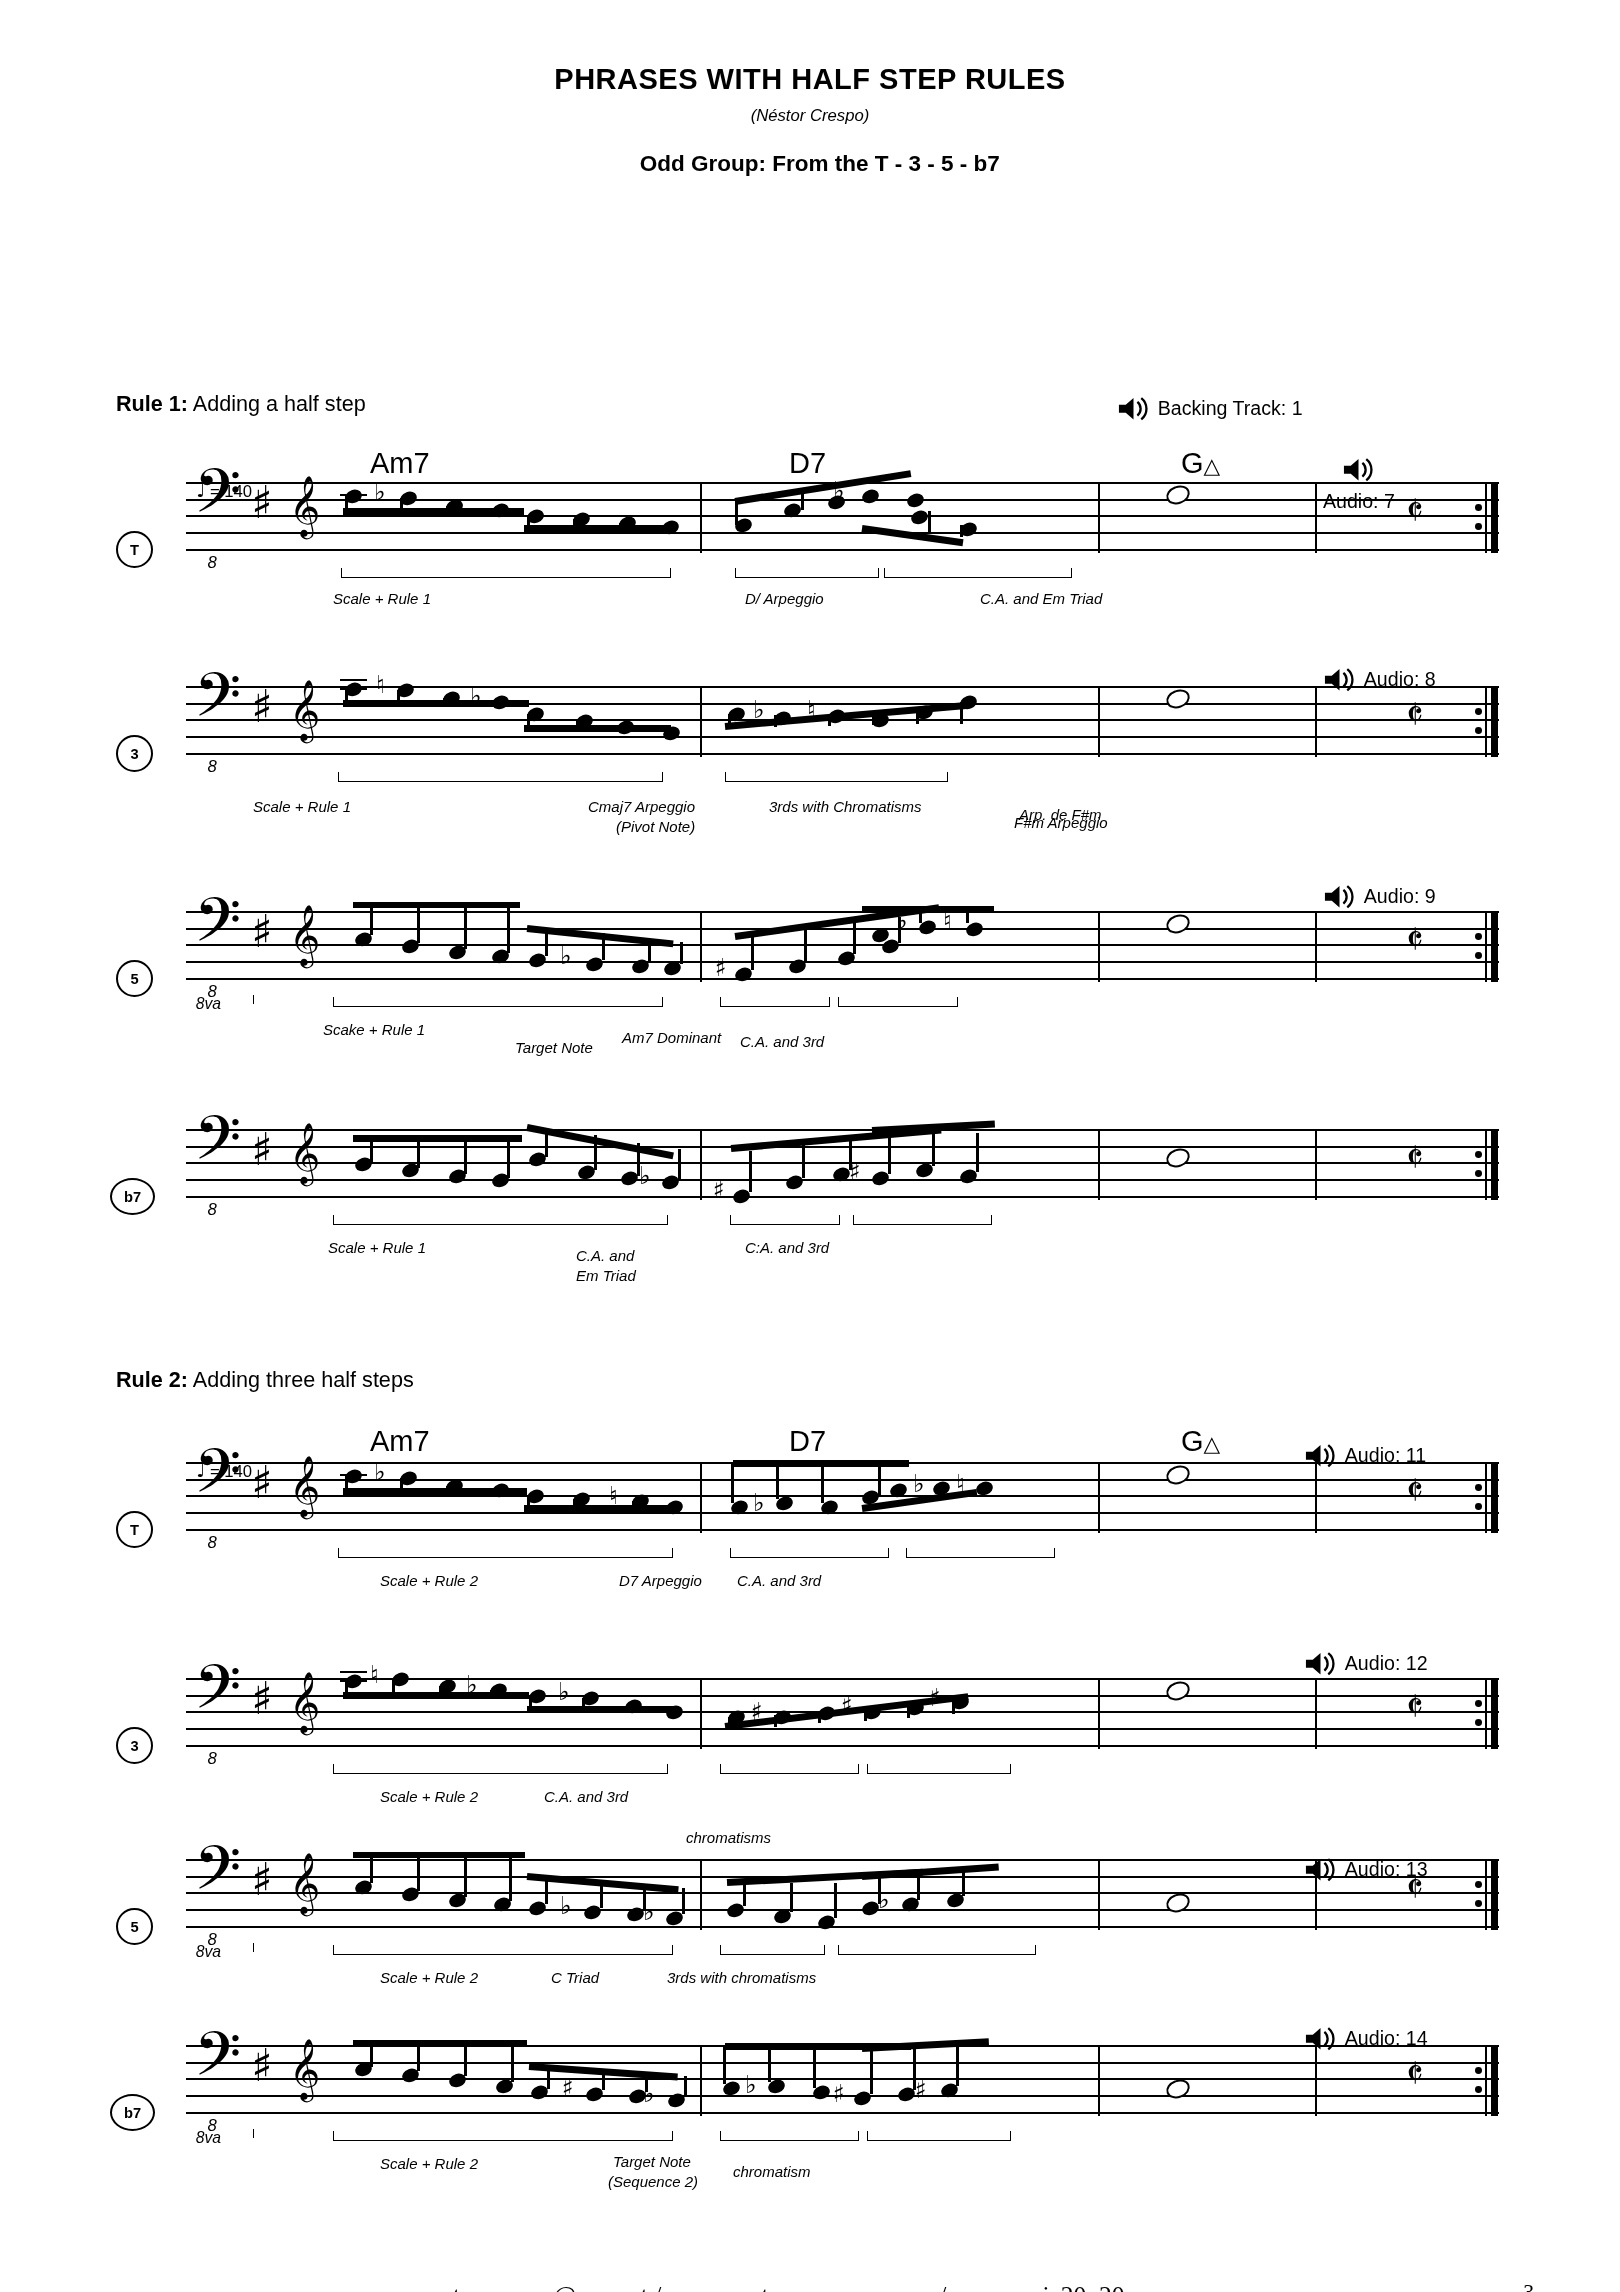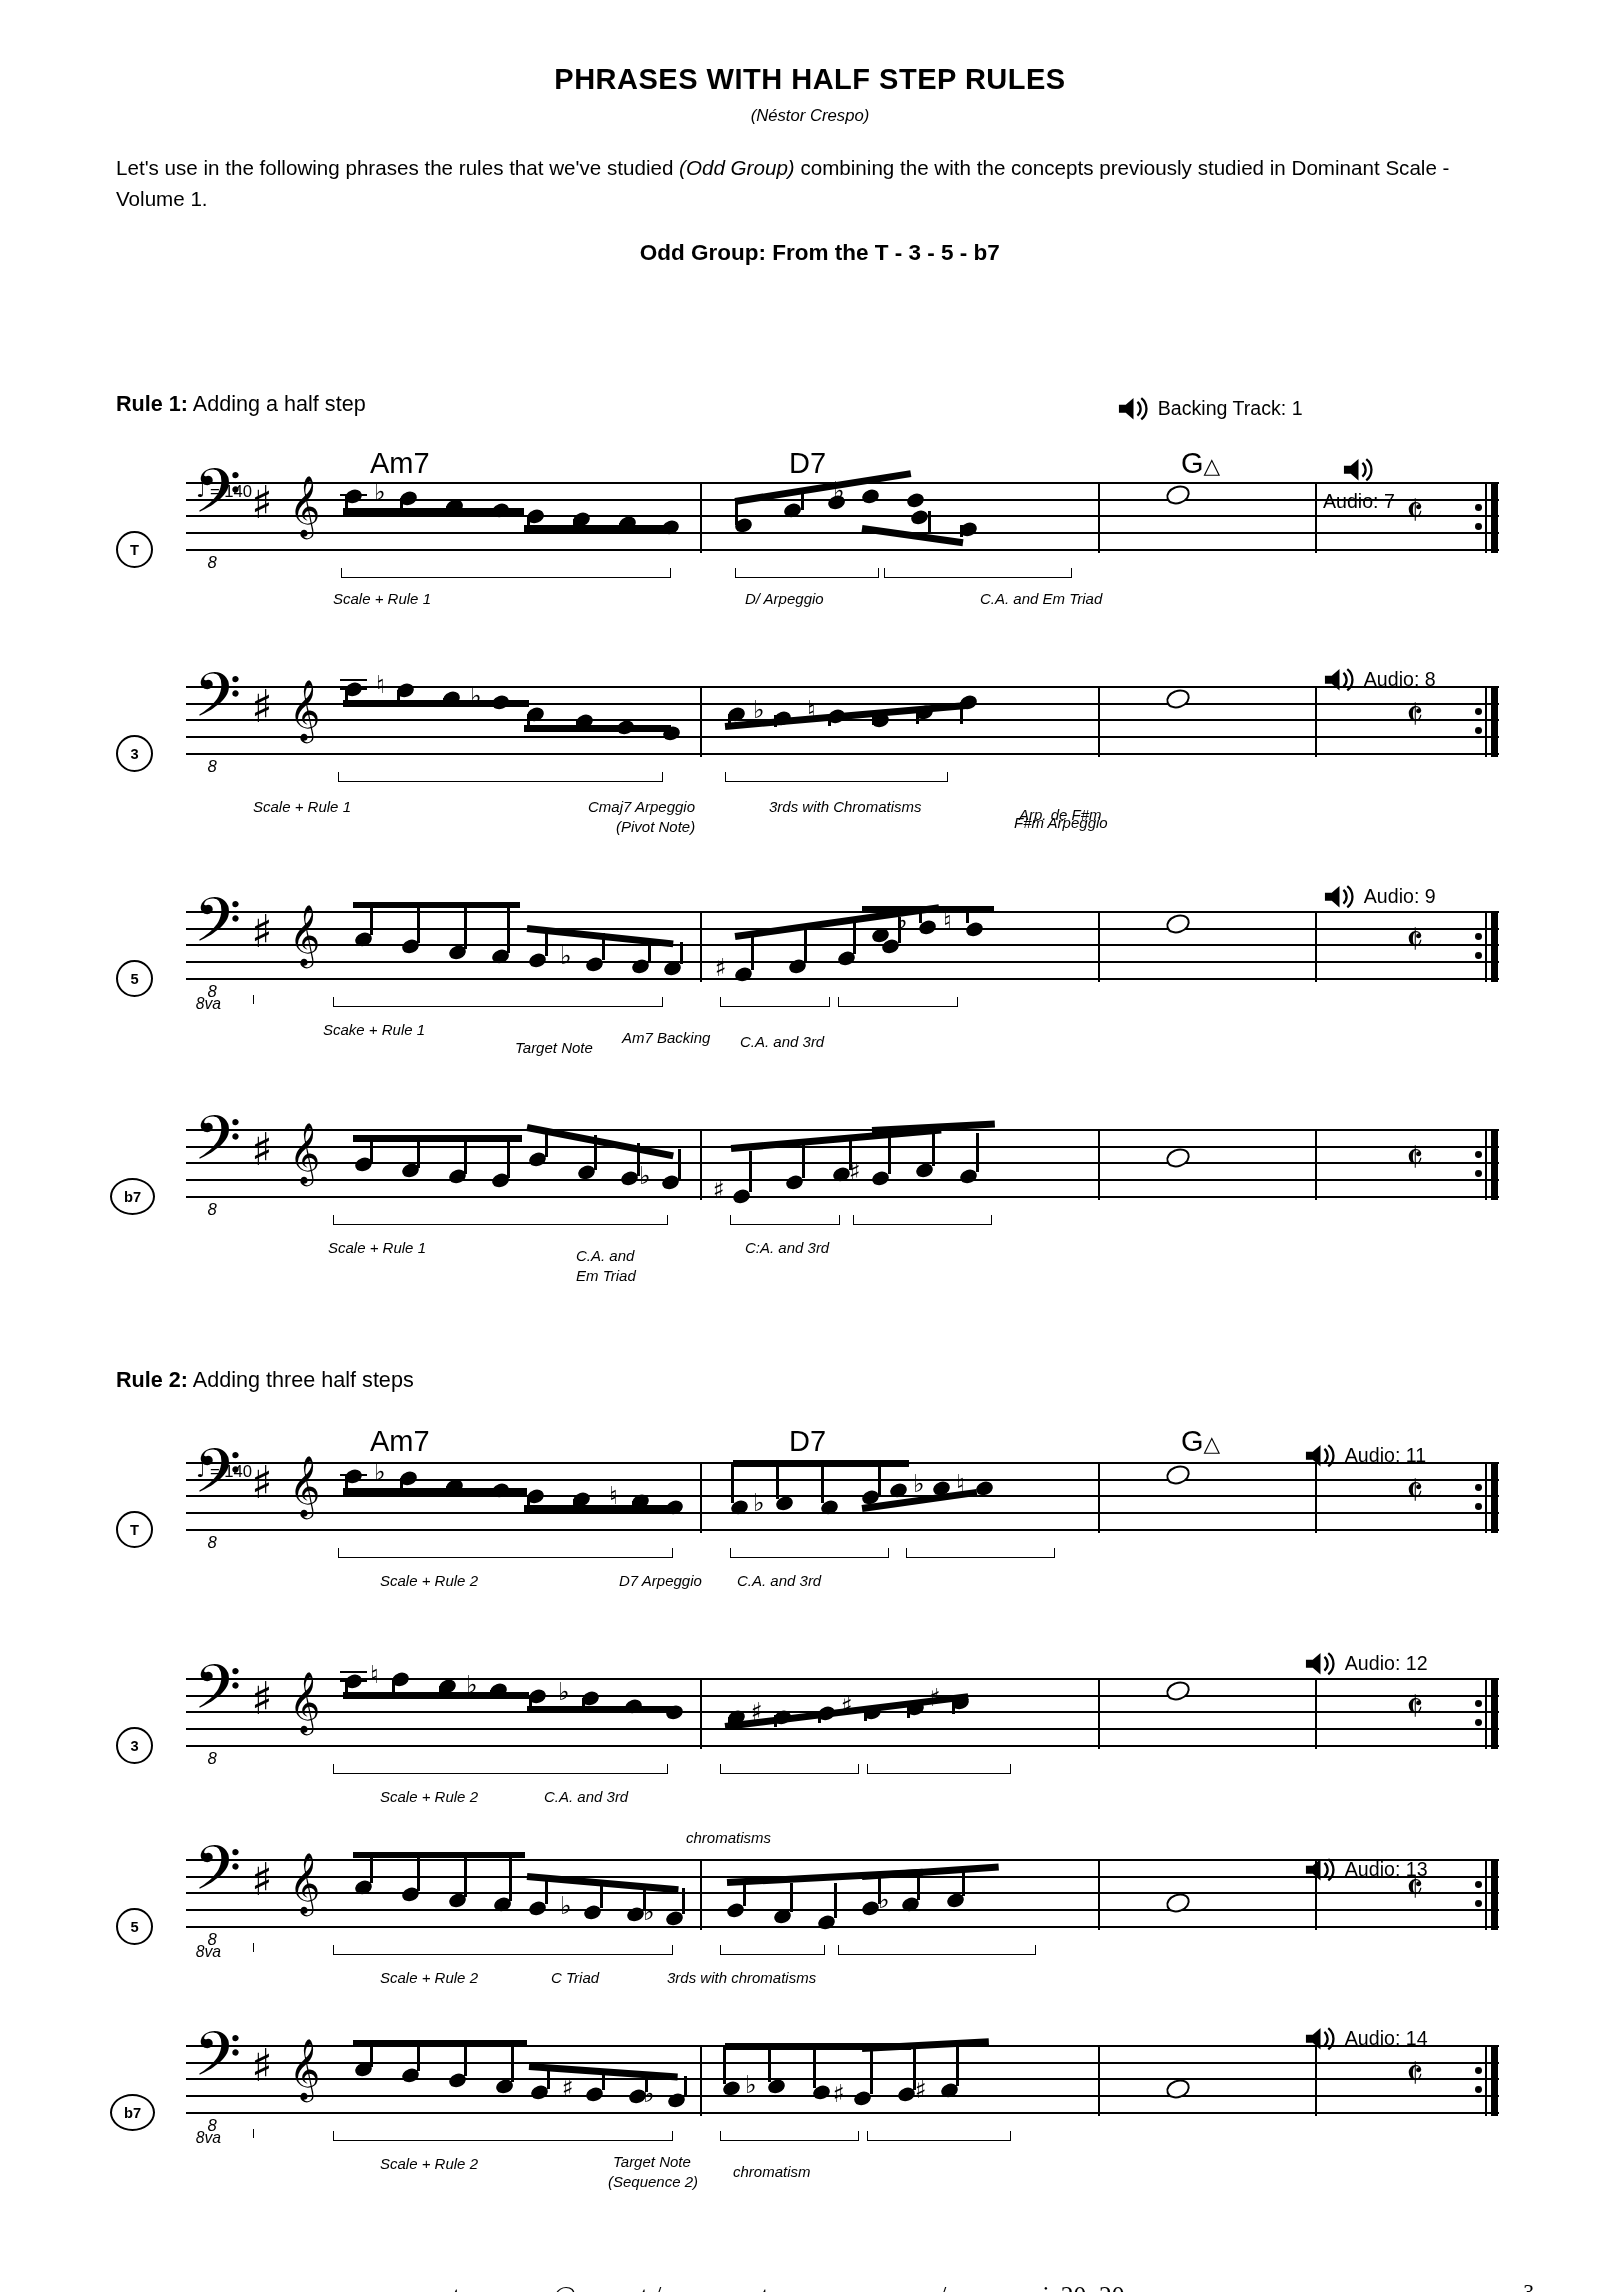--- a/index.html
+++ b/index.html
@@ -112,21 +112,20 @@
   }
 </style>
 </head>
 <body>
 
 <div class="page">
 
   <div class="doc-title">PHRASES WITH HALF STEP RULES</div>
   <div class="doc-author">(Néstor Crespo)</div>
 
-  <p class="intro"><span>Let's use in the following phrases the rules that we've studied </span><i>(Odd Group)</i><span> combining the with the concepts previously studied in Dominant Scale - Volume 1.</span></p>
 
   <div class="group-title">Odd Group: From the T - 3 - 5 - b7</div>
 
   <div class="rule-head" style="left:116px;top:328px;">
     <b>Rule 1:</b><span> Adding a half step</span>
   </div>
 
   <div class="audio" style="left:1117px;top:333px;">
     <span class="spk">
       <svg width="33" height="25.5" viewBox="0 0 34 26">
@@ -394,21 +393,21 @@
 
       <div class="ott" style="left:9.8px;top:84px;">8va</div>
       <div class="brack" style="left:67px;top:84px;width:59px;border-bottom:none;border-right:none;"></div>
       <div class="brack" style="left:147px;top:86px;width:328px;"></div>
       <div class="brack" style="left:534px;top:86px;width:108px;"></div>
       <div class="brack" style="left:652px;top:86px;width:118px;"></div>
     </div>
 
     <div class="caption" style="left:323px;top:137px;">Scake + Rule 1</div>
     <div class="caption" style="left:515px;top:155px;">Target Note</div>
-    <div class="caption" style="left:622px;top:145px;">Am7 Backing</div>
+    <div class="caption" style="left:622px;top:145px;">Am7 Dominant</div>
     <div class="caption" style="left:740px;top:149px;">C.A. and 3rd</div>
   </div>
 
   <div class="system" style="top:1039px;">
     <div class="circ" style="left:110px;top:76px;width:41px;">b7</div>
 
     <div class="staff-lines">
       <i style="top:0"></i>
         <i style="top:16.7px"></i>
         <i style="top:33px"></i>

